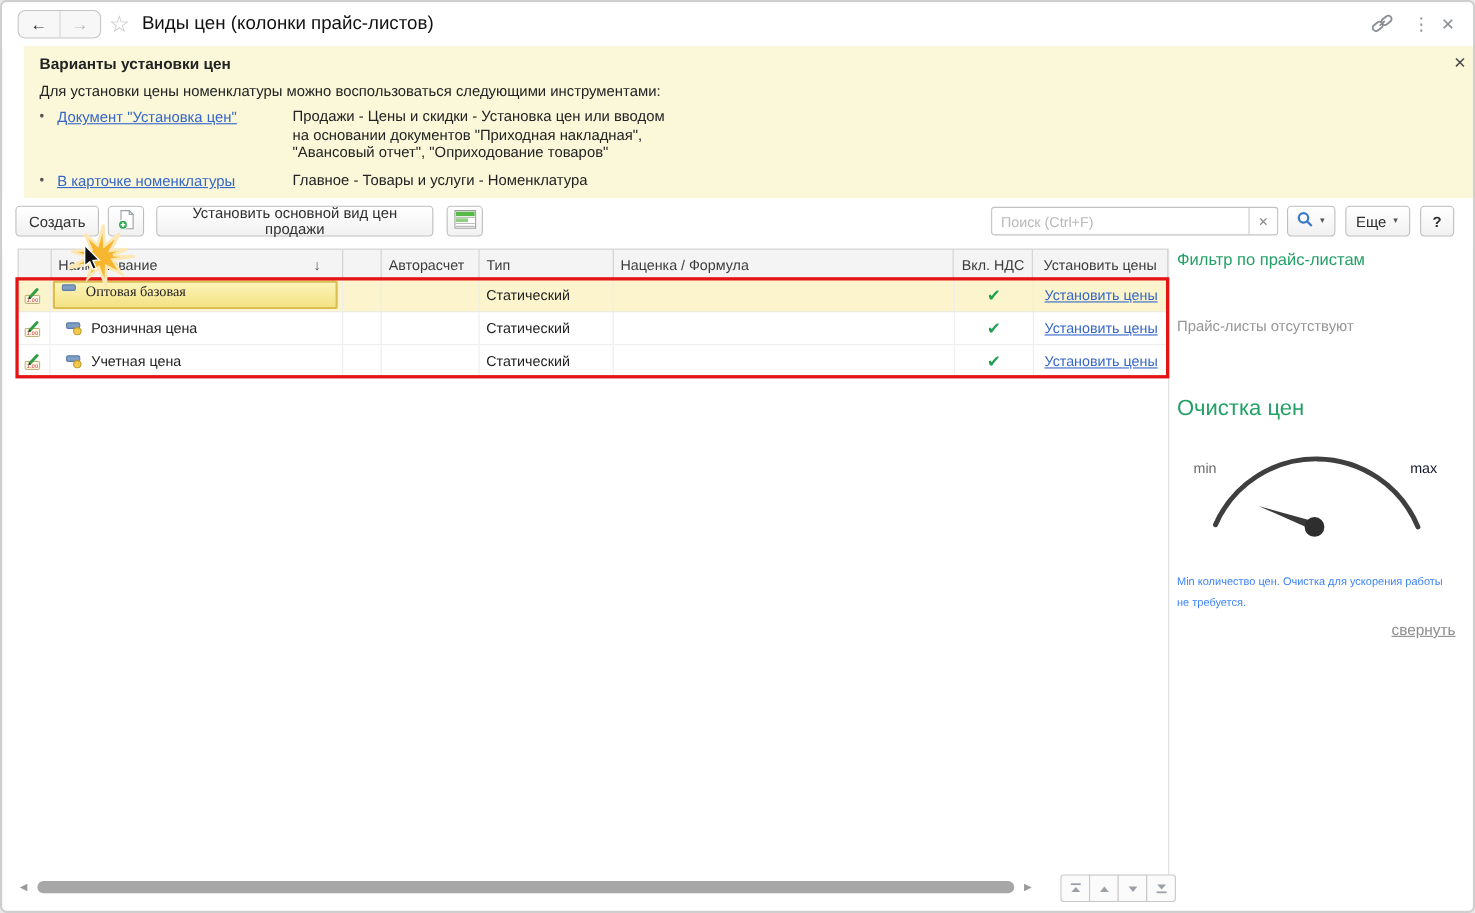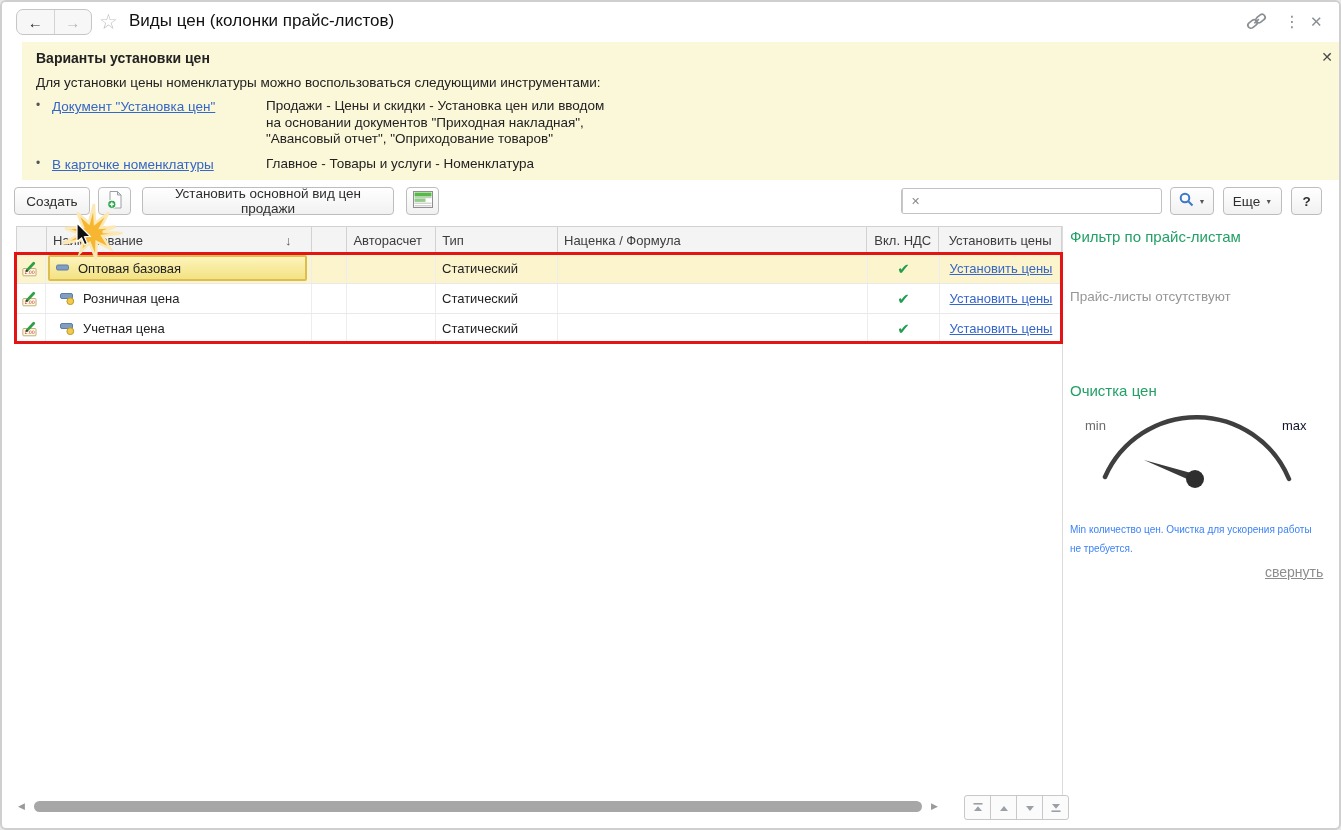--- a/index.html
+++ b/index.html
@@ -50,34 +50,34 @@
   .c1{width:266px;position:relative;}
   .c2{width:35px;}
   .c3{width:89px;}
   .c4{width:122px;}
   .c5{width:310px;}
   .c6{width:72px;justify-content:center;}
   .c7{width:122px;justify-content:center;border-right:none !important;text-align:center;}
   .sorticon{margin-left:auto;color:#555;font-size:13px;padding-right:14px;}
   .trow.selected{background:#fbf4cc;}
   .selbox{position:absolute;left:2px;top:1px;right:4px;bottom:2px;border:2px solid #dcbd52;border-radius:2px;
-          background:linear-gradient(#fdf4ba,#f3e283);display:flex;align-items:center;padding:0 6px;box-sizing:border-box;gap:8px;}
+          background:linear-gradient(#fdf4ba,#f3e283);display:flex;padding:0 6px;box-sizing:border-box;gap:8px;font-family:Liberation Serif, serif;}
   .nameinner{display:flex;align-items:center;gap:8px;}
   .check{color:#1f9e52;font-size:15px;font-weight:bold;}
   .rowlink{color:#3566c9;text-decoration:underline;cursor:pointer;}
   .vline{position:absolute;left:1060px;top:224px;height:594px;width:0;border-left:1px solid #dcdcdc;}
   .redbox{position:absolute;left:12px;top:250px;width:1049px;height:92px;border:3px solid #e41414;
           box-sizing:border-box;pointer-events:none;z-index:30;}
   
   .rpanel{position:absolute;left:1068px;top:224px;width:262px;}
   .greenhead{font-size:15px;color:#23a066;}
   .graytext{font-size:13.5px;color:#969696;margin-top:36px;}
   .filter-title{position:absolute;left:0;top:2px;}
   .filter-empty{position:absolute;left:0;top:27px;}
-  .clean-title{position:absolute;left:0;top:156px;font-size:15px;}
+  .clean-title{position:absolute;left:0;top:134px;font-size:20px;}
   .gauge{position:absolute;left:8px;top:181px;}
   .gmin{position:absolute;left:15px;top:192px;font-size:13px;color:#6b6b6b;}
   .gmax{position:absolute;left:212px;top:192px;font-size:13px;color:#0f172a;}
   .clean-note{position:absolute;left:0;top:294px;width:252px;font-size:10px;color:#3b82f6;line-height:19px;}
   .collapse{position:absolute;left:195px;top:338px;font-size:14px;color:#8d8d8d;text-decoration:underline;cursor:pointer;}
   
   .hscroll-left{position:absolute;left:16px;top:799px;font-size:9px;color:#9a9a9a;cursor:pointer;}
   .hthumb{position:absolute;left:32px;top:799px;width:888px;height:11px;background:#a7a7a7;border-radius:6px;cursor:pointer;}
   .hscroll-right{position:absolute;left:929px;top:799px;font-size:9px;color:#9a9a9a;cursor:pointer;}
   .vnav{position:absolute;left:962px;top:793px;display:flex;}
@@ -151,20 +151,21 @@
           <rect x="0.5" y="0.5" width="19" height="16" fill="#fff" stroke="#8f8f8f"></rect>
           <rect x="1.5" y="1.5" width="17" height="4" fill="#57b947"></rect>
           <rect x="1.5" y="7.5" width="11" height="3.4" fill="#8fce84"></rect>
           <line x1="1.5" y1="6.7" x2="18.5" y2="6.7" stroke="#bdbdbd"></line>
           <line x1="1.5" y1="12.2" x2="18.5" y2="12.2" stroke="#bdbdbd"></line>
           <line x1="1.5" y1="14.8" x2="18.5" y2="14.8" stroke="#bdbdbd"></line>
         </svg>
       </span>
     </button>
     <div class="searchwrap">
+      <input type="text" placeholder="Поиск (Ctrl+F)" style="">
       <span class="clearseg">✕</span>
     </div>
     <button class="btn" style="left:1168px;width:44px;">
       <span>
         <svg width="15" height="15" viewBox="0 0 15 15" fill="none" stroke="#3c78c8" stroke-width="2">
           <circle cx="6" cy="6" r="4.3"></circle>
           <line x1="9.5" y1="9.5" x2="13.5" y2="13.5"></line>
         </svg>
       </span>
       <span class="caret">▼</span>

